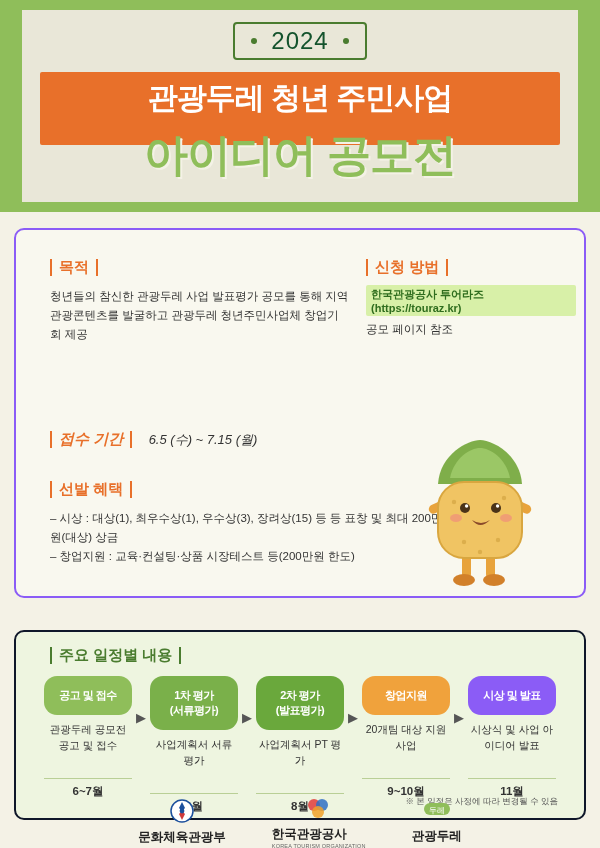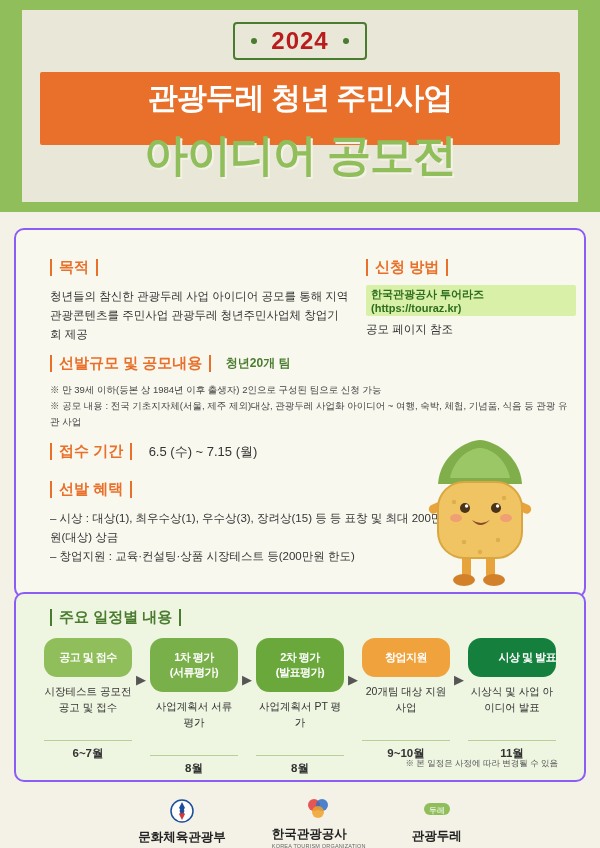--- a/index.html
+++ b/index.html
@@ -48,21 +48,21 @@
     border-radius: 4px;
     padding: 3px 16px;
     background: transparent;
   }
   .year-dot {
     width: 6px; height: 6px; border-radius: 50%;
     background: #4a7c2f;
     display: inline-block;
   }
   .year-text {
-    font-size: 24px; font-weight: bold; color: #b91c1c;
+    font-size: 24px; font-weight: normal; color: #14532d;
     letter-spacing: 1px;
   }
   .title1 {
     position: absolute; top: 72px; left: 40px; right: 40px;
     background: #e8702a;
     color: #ffffff;
     font-size: 30px;
     font-weight: bold;
     text-align: center;
     padding: 6px 0 26px 0;
@@ -114,21 +114,21 @@
   }
   .small-txt {
     font-size: 9.5px;
     color: #444;
     line-height: 1.7;
   }
   .blk { position: absolute; }
   #purpose { left: 34px; top: 28px; width: 300px; }
   #apply   { left: 350px; top: 28px; width: 210px; }
   #scale   { left: 34px; top: 124px; width: 520px; }
-  #period  { left: 34px; top: 212px; width: 300px; }
+  #period  { left: 34px; top: 200px; width: 300px; font-style: italic; }
   #benefit { left: 34px; top: 250px; width: 400px; }
 
   .hilite {
     display: inline-block;
     background: #d8f0a8;
     color: #2f6d1e;
     font-size: 11px;
     font-weight: bold;
     padding: 2px 5px;
     margin-top: 8px;
@@ -151,23 +151,23 @@
   }
   
   .mascot {
     position: absolute;
     right: 44px; bottom: 10px;
     width: 120px; height: 150px;
   }
   
   .sched-card {
     position: absolute;
-    left: 14px; top: 592px;
+    left: 14px; top: 630px;
     width: 572px; height: 190px;
-    border: 2px solid #8b5cf6;
+    border: 2px solid #0f172a;
     border-radius: 10px;
     background: #eef5e0;
   }
   .sched-head { position: absolute; left: 34px; top: 14px; }
   .flow {
     position: absolute;
     left: 28px; top: 44px;
     right: 28px;
     display: flex;
     align-items: flex-start;
@@ -180,21 +180,21 @@
     font-weight: bold;
     border-radius: 13px;
     padding: 12px 0;
     background: #8fbe5a;
     letter-spacing: -0.5px;
   }
   .step-hd.h1 { background: #8fbe5a; }
   .step-hd.h2 { background: #7ab04a; }
   .step-hd.h3 { background: #6aa83c; }
   .step-hd.h4 { background: #f0a23c; }
-  .step-hd.h5 { background: #15803d; text-align: right; }
+  .step-hd.h5 { background: #8b5cf6; }
   .step-body {
     margin-top: 7px;
     font-size: 10.5px;
     color: #333;
     line-height: 1.5;
     min-height: 52px;
   }
   .step-month {
     margin-top: 4px;
     font-size: 11.5px;
@@ -249,37 +249,29 @@
     </div>
 
     <div class="title1">관광두레 청년 주민사업</div>
     <div class="title2">아이디어 공모전</div>
   </div>
 
   <div class="main-card">
 
     <div class="blk" id="purpose">
       <div class="sec-head">목적</div>
-      <div class="body-txt" style="margin-top:10px;">청년들의 참신한 관광두레 사업 아이디어 공모를 통해 지역 관광콘텐츠를 주민사업 관광두레 청년주민사업체 창업기회 제공</div>
+      <div class="body-txt" style="margin-top:10px;">청년들의 참신한 관광두레 사업 발표평가 공모를 통해 지역 관광콘텐츠를 발굴하고 관광두레 청년주민사업체 창업기회 제공</div>
     </div>
 
     <div class="blk" id="apply">
       <div class="sec-head">신청 방법</div>
       <div class="hilite">한국관광공사 투어라즈 (https://touraz.kr)</div>
       <div class="body-txt" style="margin-top:4px;">공모 페이지 참조</div>
     </div>
 
-    <div class="blk" id="scale">
-      <div>
-        <span class="sec-head">선발규모 및 공모내용</span>
-        <span class="pill-note">청년20개 팀</span>
-      </div>
-      <div class="small-txt" style="margin-top:9px;">※ 만 39세 이하(등본 상 1984년 이후 출생자) 2인으로 구성된 팀으로 신청 가능</div>
-      <div class="small-txt">※ 공모 내용 : 전국 기초지자체(서울, 제주 제외)대상, 관광두레 사업화 아이디어 ~ 여행, 숙박, 체험, 기념품, 식음 등 관광 유관 사업</div>
-    </div>
 
     <div class="blk" id="period">
       <span class="sec-head">접수 기간</span>
       <span class="period-val">6.5 (수) ~ 7.15 (월)</span>
     </div>
 
     <div class="blk" id="benefit">
       <div class="sec-head">선발 혜택</div>
       <div class="body-txt" style="margin-top:10px;">– 시상 : 대상(1), 최우수상(1), 우수상(3), 장려상(15) 등 등 표창 및 최대 200만원(대상) 상금</div>
       <div class="body-txt">– 창업지원 : 교육·컨설팅·상품 시장테스트 등(200만원 한도)</div>
@@ -320,21 +312,21 @@
   </div>
 
   <div class="sched-card">
     <div class="sched-head">
       <span class="sec-head green">주요 일정별 내용</span>
     </div>
 
     <div class="flow">
       <div class="step">
         <div class="step-hd h1">공고 및 접수</div>
-        <div class="step-body">시장테스트 공모전 공고 및 접수</div>
+        <div class="step-body">관광두레 공모전 공고 및 접수</div>
         <div class="step-month">6~7월</div>
       </div>
       <div class="arrow">▶</div>
 
       <div class="step">
         <div class="step-hd h2">1차 평가<br>(서류평가)</div>
         <div class="step-body">사업계획서 서류 평가</div>
         <div class="step-month">8월</div>
       </div>
       <div class="arrow">▶</div>

